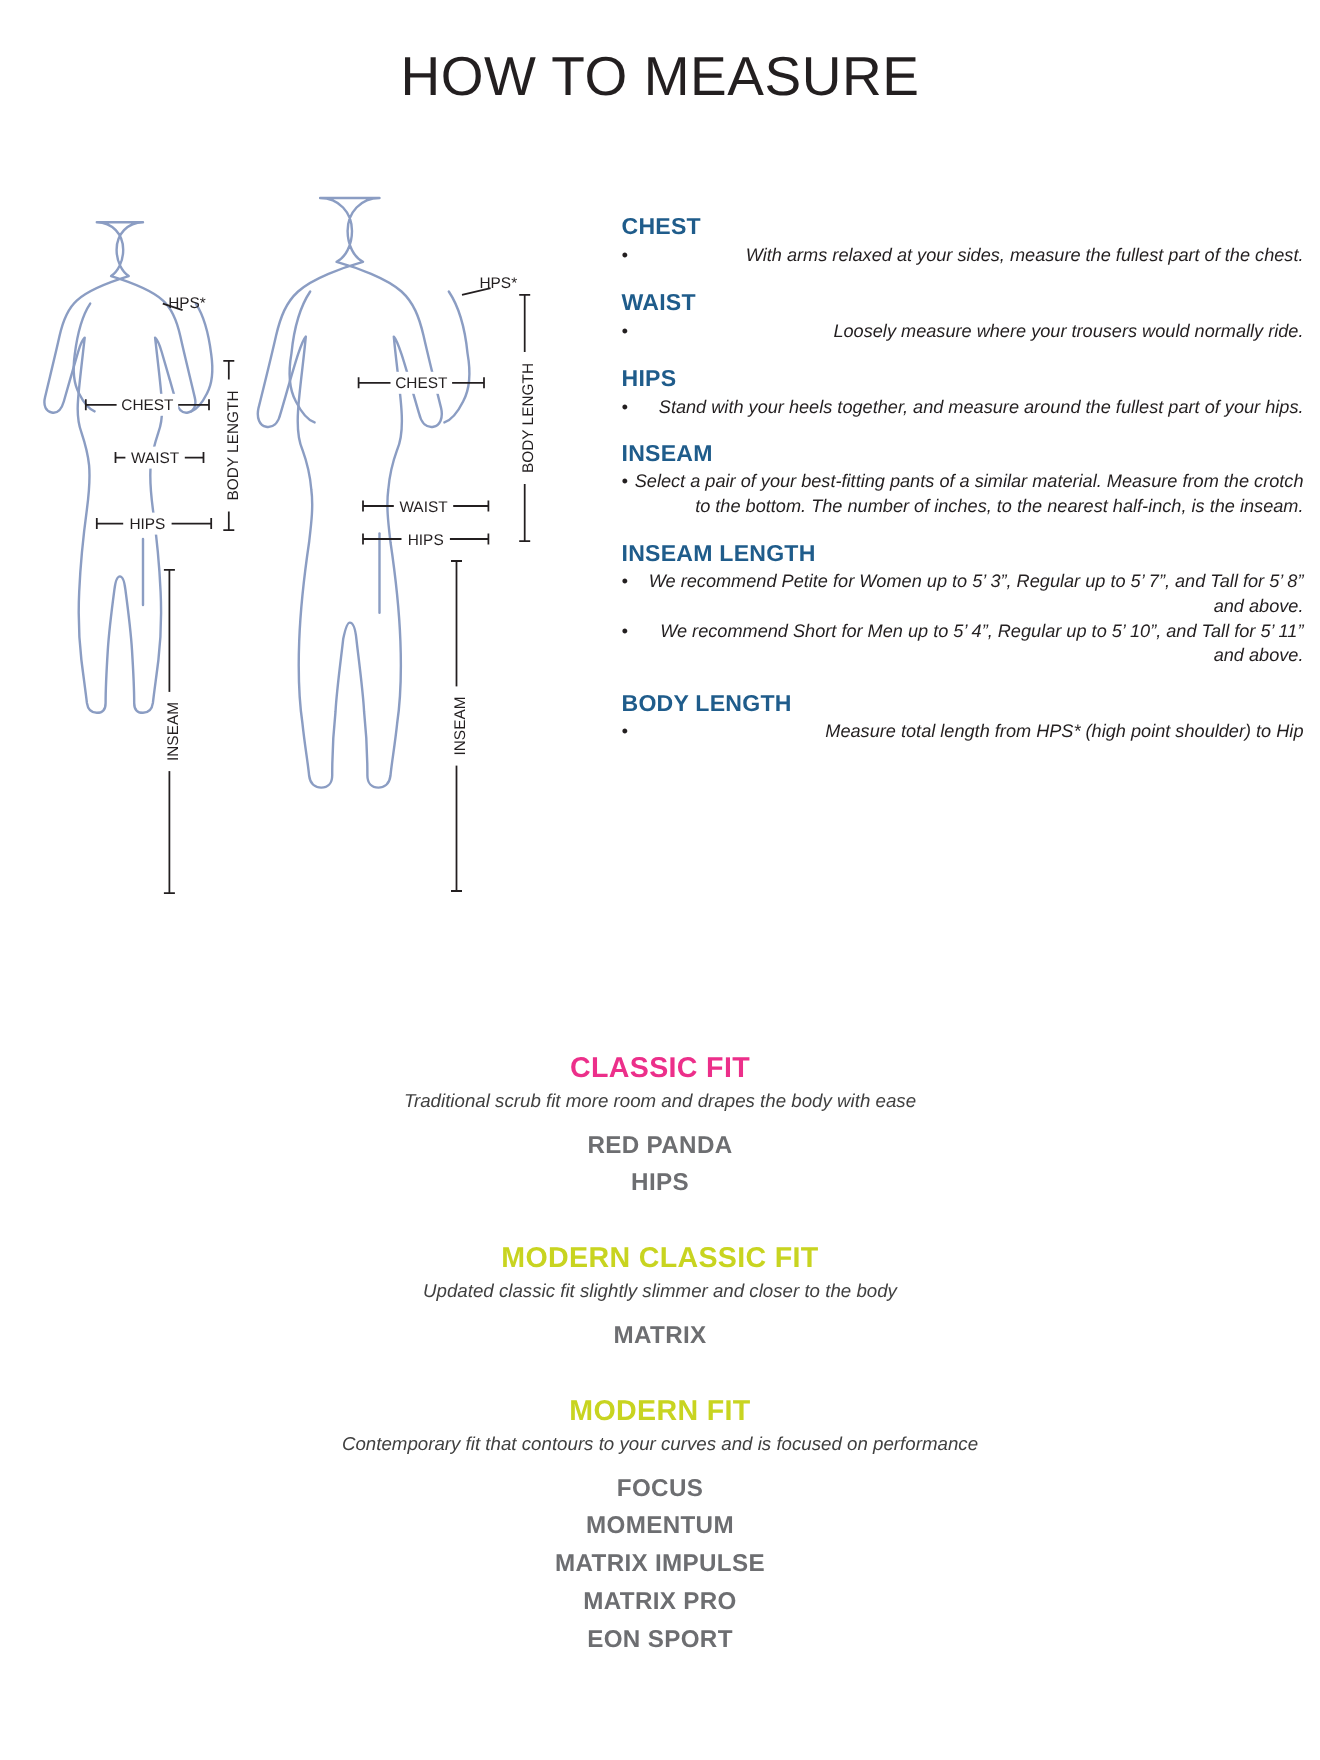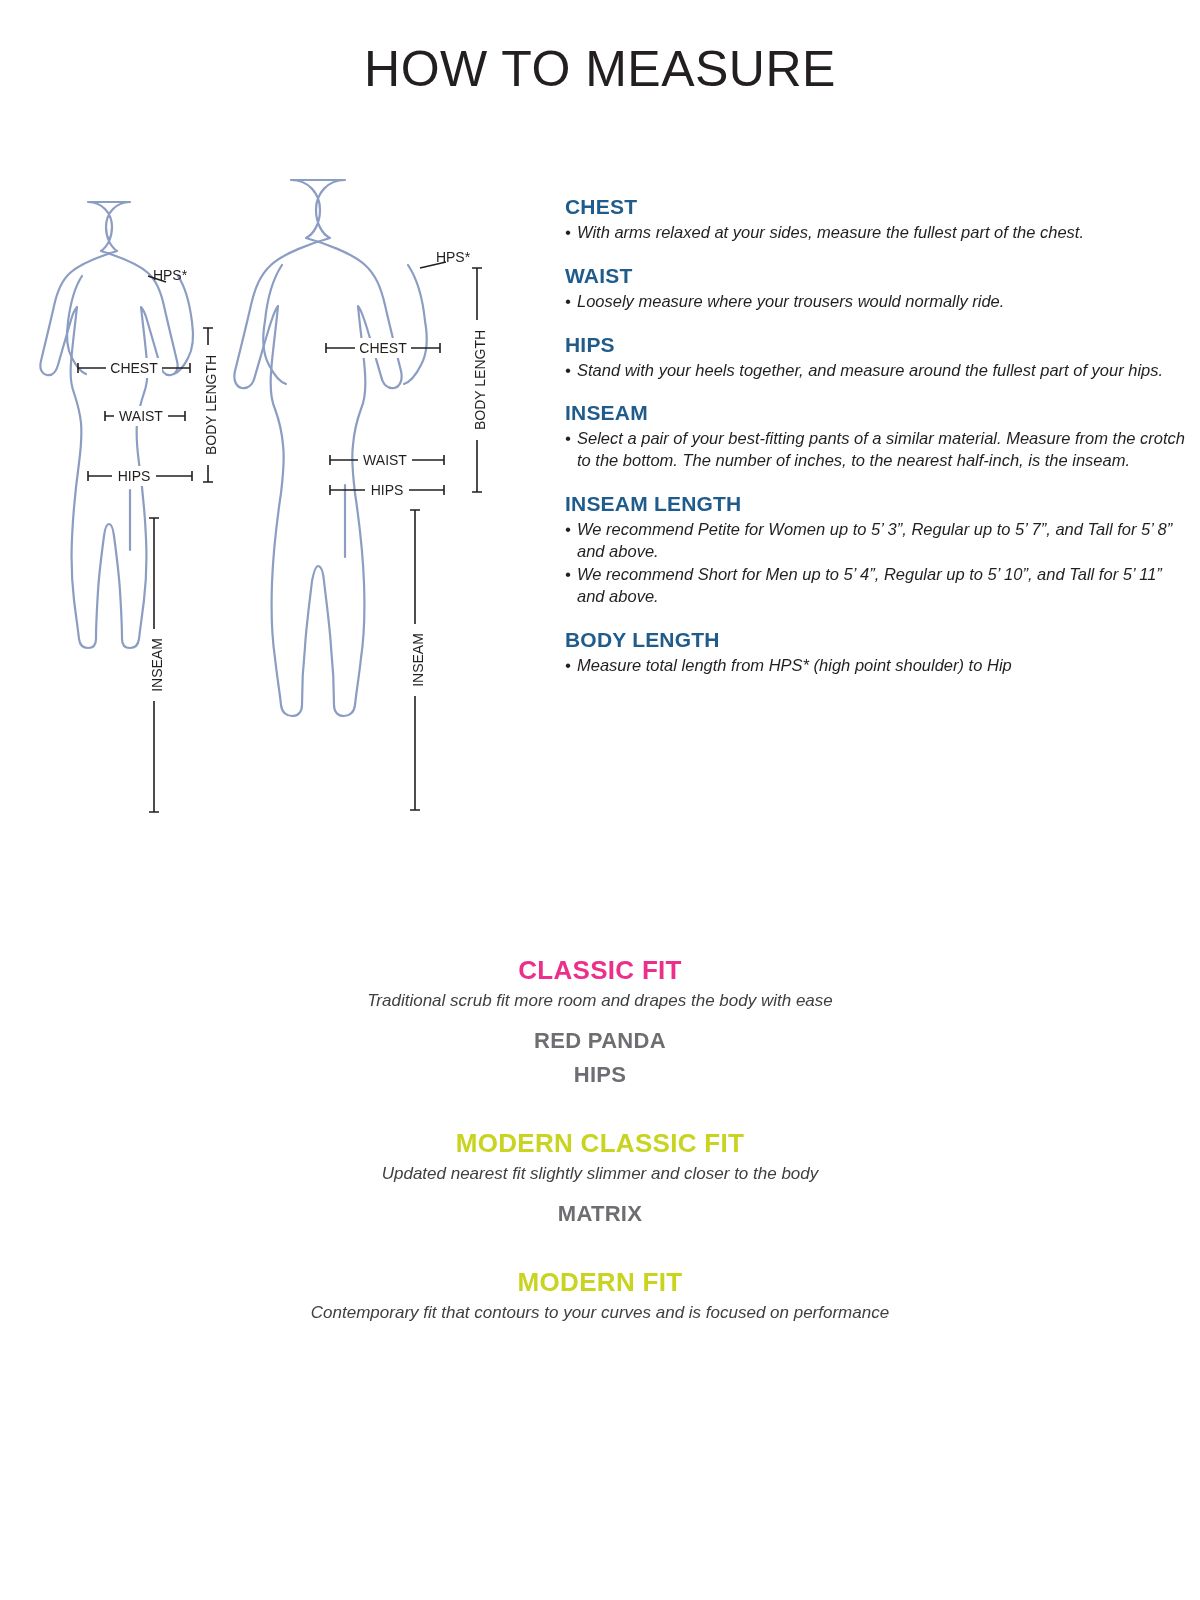--- a/index.html
+++ b/index.html
@@ -62,21 +62,21 @@
     font-size: 16.5px;
     line-height: 1.32;
     color: #231f20;
     display: flex;
     margin-bottom: 2px;
   }
   .m-bullet {
     width: 12px;
     flex: 0 0 12px;
   }
-  .m-text { flex: 1 1 auto; }
+  .m-text { flex: 1 1 auto; text-align: right; }
 
   
   .fits {
     position: absolute;
     top: 955px;
     left: 0;
     width: 1200px;
     text-align: center;
   }
   .fit-block { margin-bottom: 36px; }
@@ -346,26 +346,33 @@
       <div class="fit-title pink">CLASSIC FIT</div>
       <div class="fit-desc">Traditional scrub fit more room and drapes the body with ease</div>
       <div class="fit-products">
         <div>RED PANDA</div>
         <div>HIPS</div>
       </div>
     </div>
 
     <div class="fit-block">
       <div class="fit-title lime">MODERN CLASSIC FIT</div>
-      <div class="fit-desc">Updated nearest fit slightly slimmer and closer to the body</div>
+      <div class="fit-desc">Updated classic fit slightly slimmer and closer to the body</div>
       <div class="fit-products">
         <div>MATRIX</div>
       </div>
     </div>
 
     <div class="fit-block">
       <div class="fit-title lime">MODERN FIT</div>
       <div class="fit-desc">Contemporary fit that contours to your curves and is focused on performance</div>
+      <div class="fit-products">
+        <div>FOCUS</div>
+        <div>MOMENTUM</div>
+        <div>MATRIX IMPULSE</div>
+        <div>MATRIX PRO</div>
+        <div>EON SPORT</div>
+      </div>
     </div>
 
   </div>
 
 </div>
 
 </body></html>

